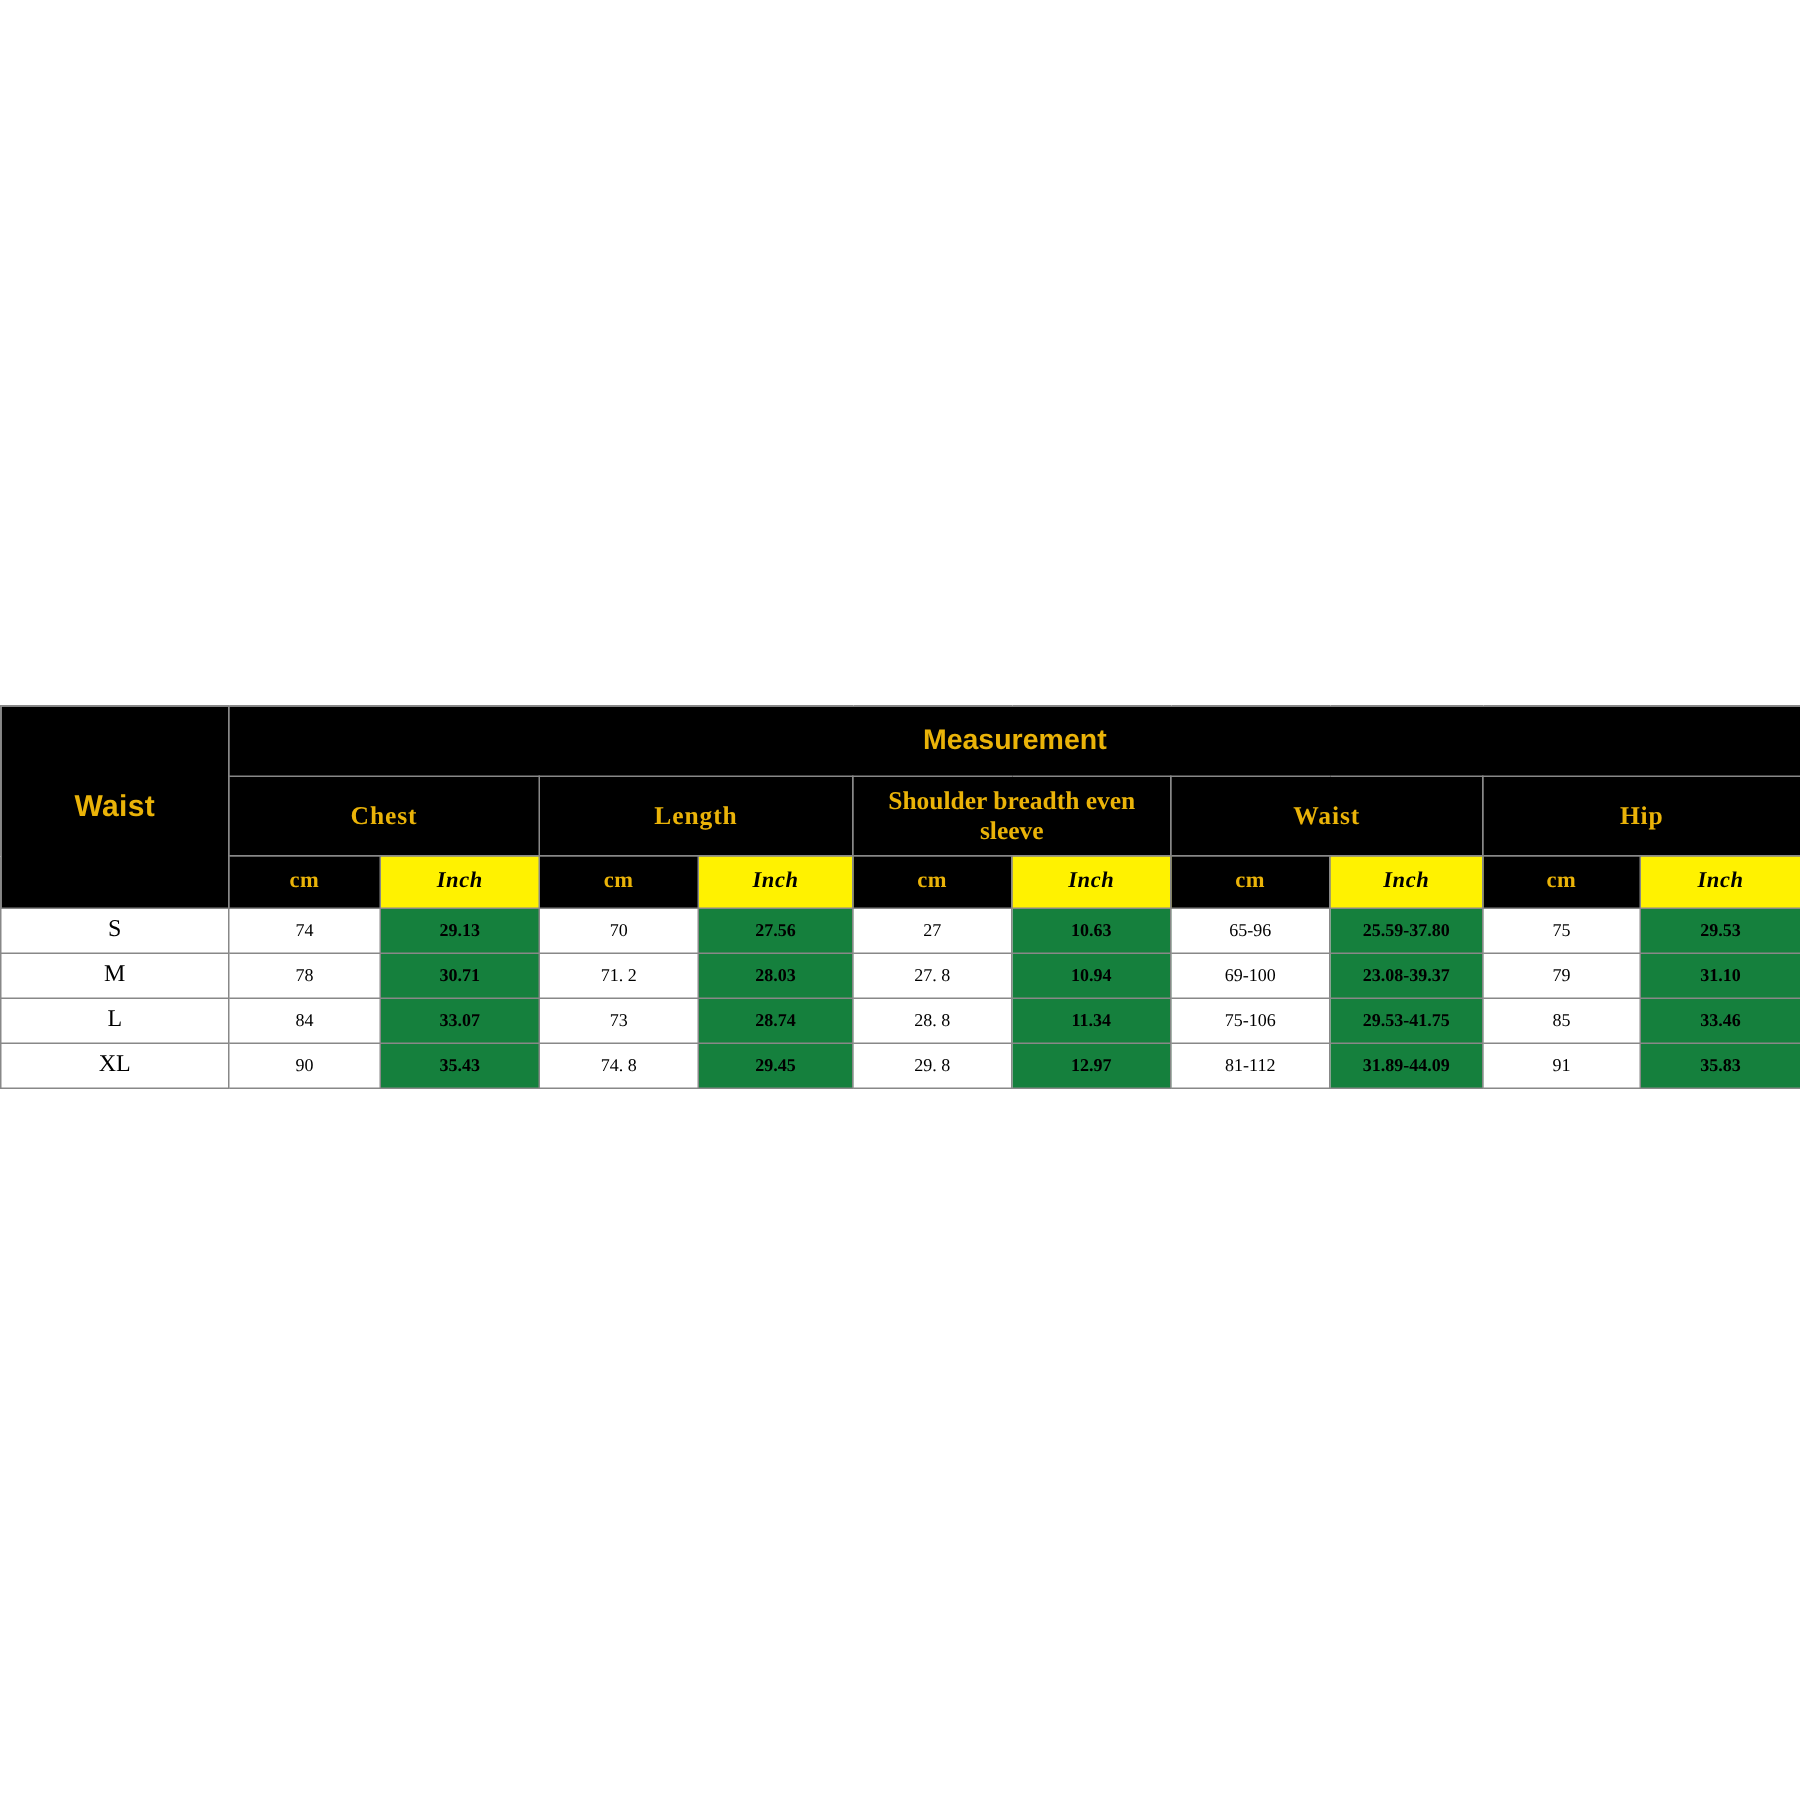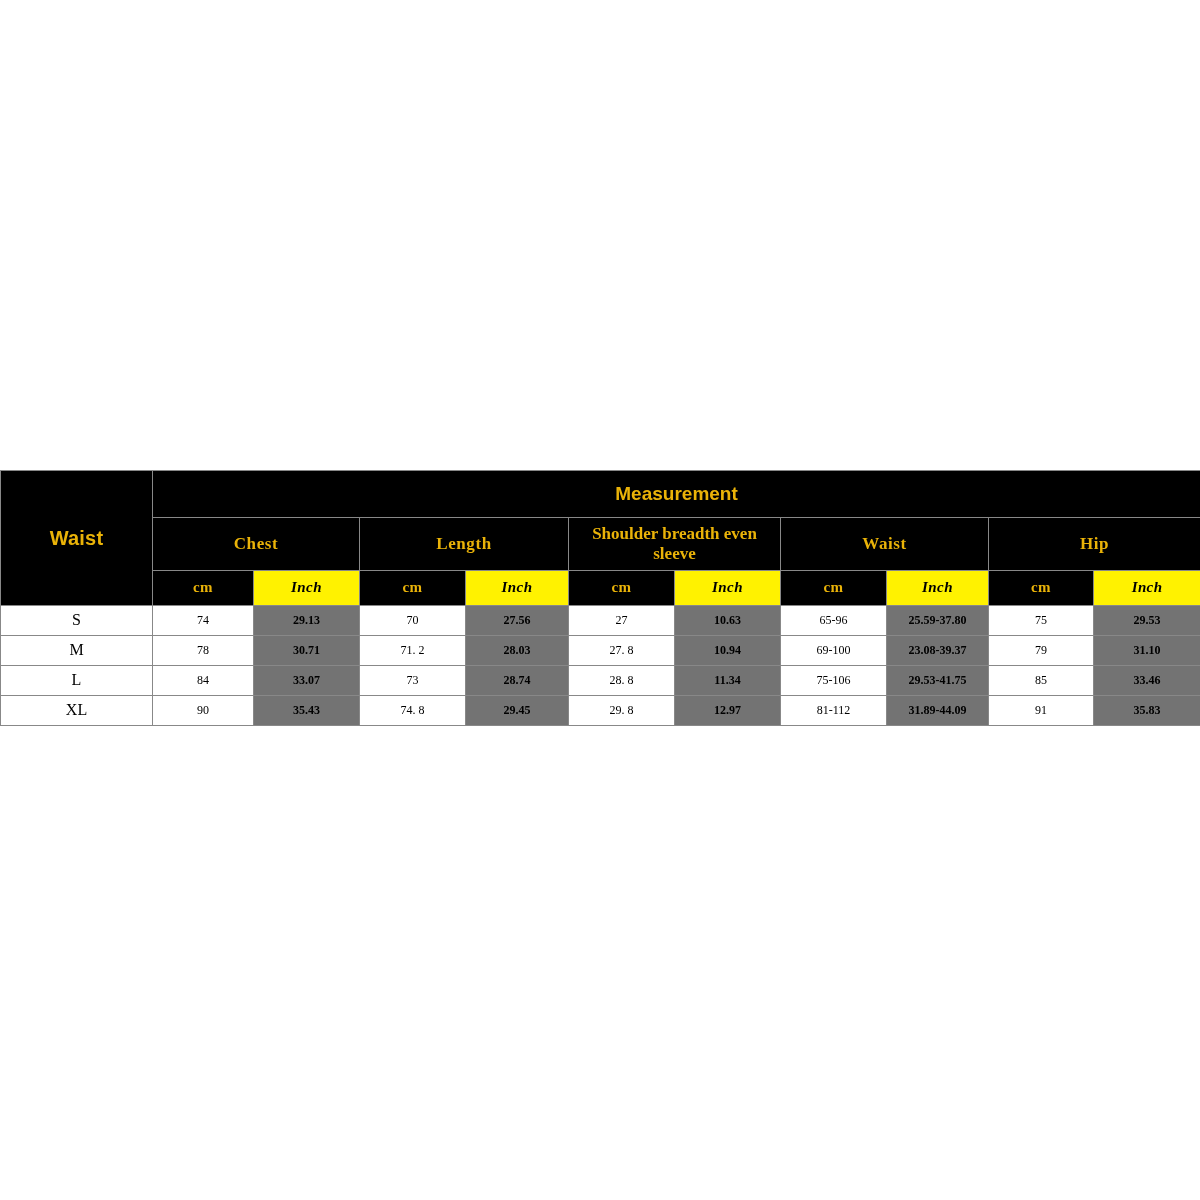--- a/index.html
+++ b/index.html
@@ -77,21 +77,21 @@
   }
 
   
   .body-row td {
     height: 29px;
     font-size: 12px;
     background: #ffffff;
     color: #000000;
   }
   .body-row td.val-inch {
-    background: #737373;
+    background: #15803d;
     color: #000000;
   }
   .body-row td.val-size {
     background: #ffffff;
     color: #000000;
     font-size: 16px;
   }
   .body-row td.val-cm {
     font-weight: normal;
   }

